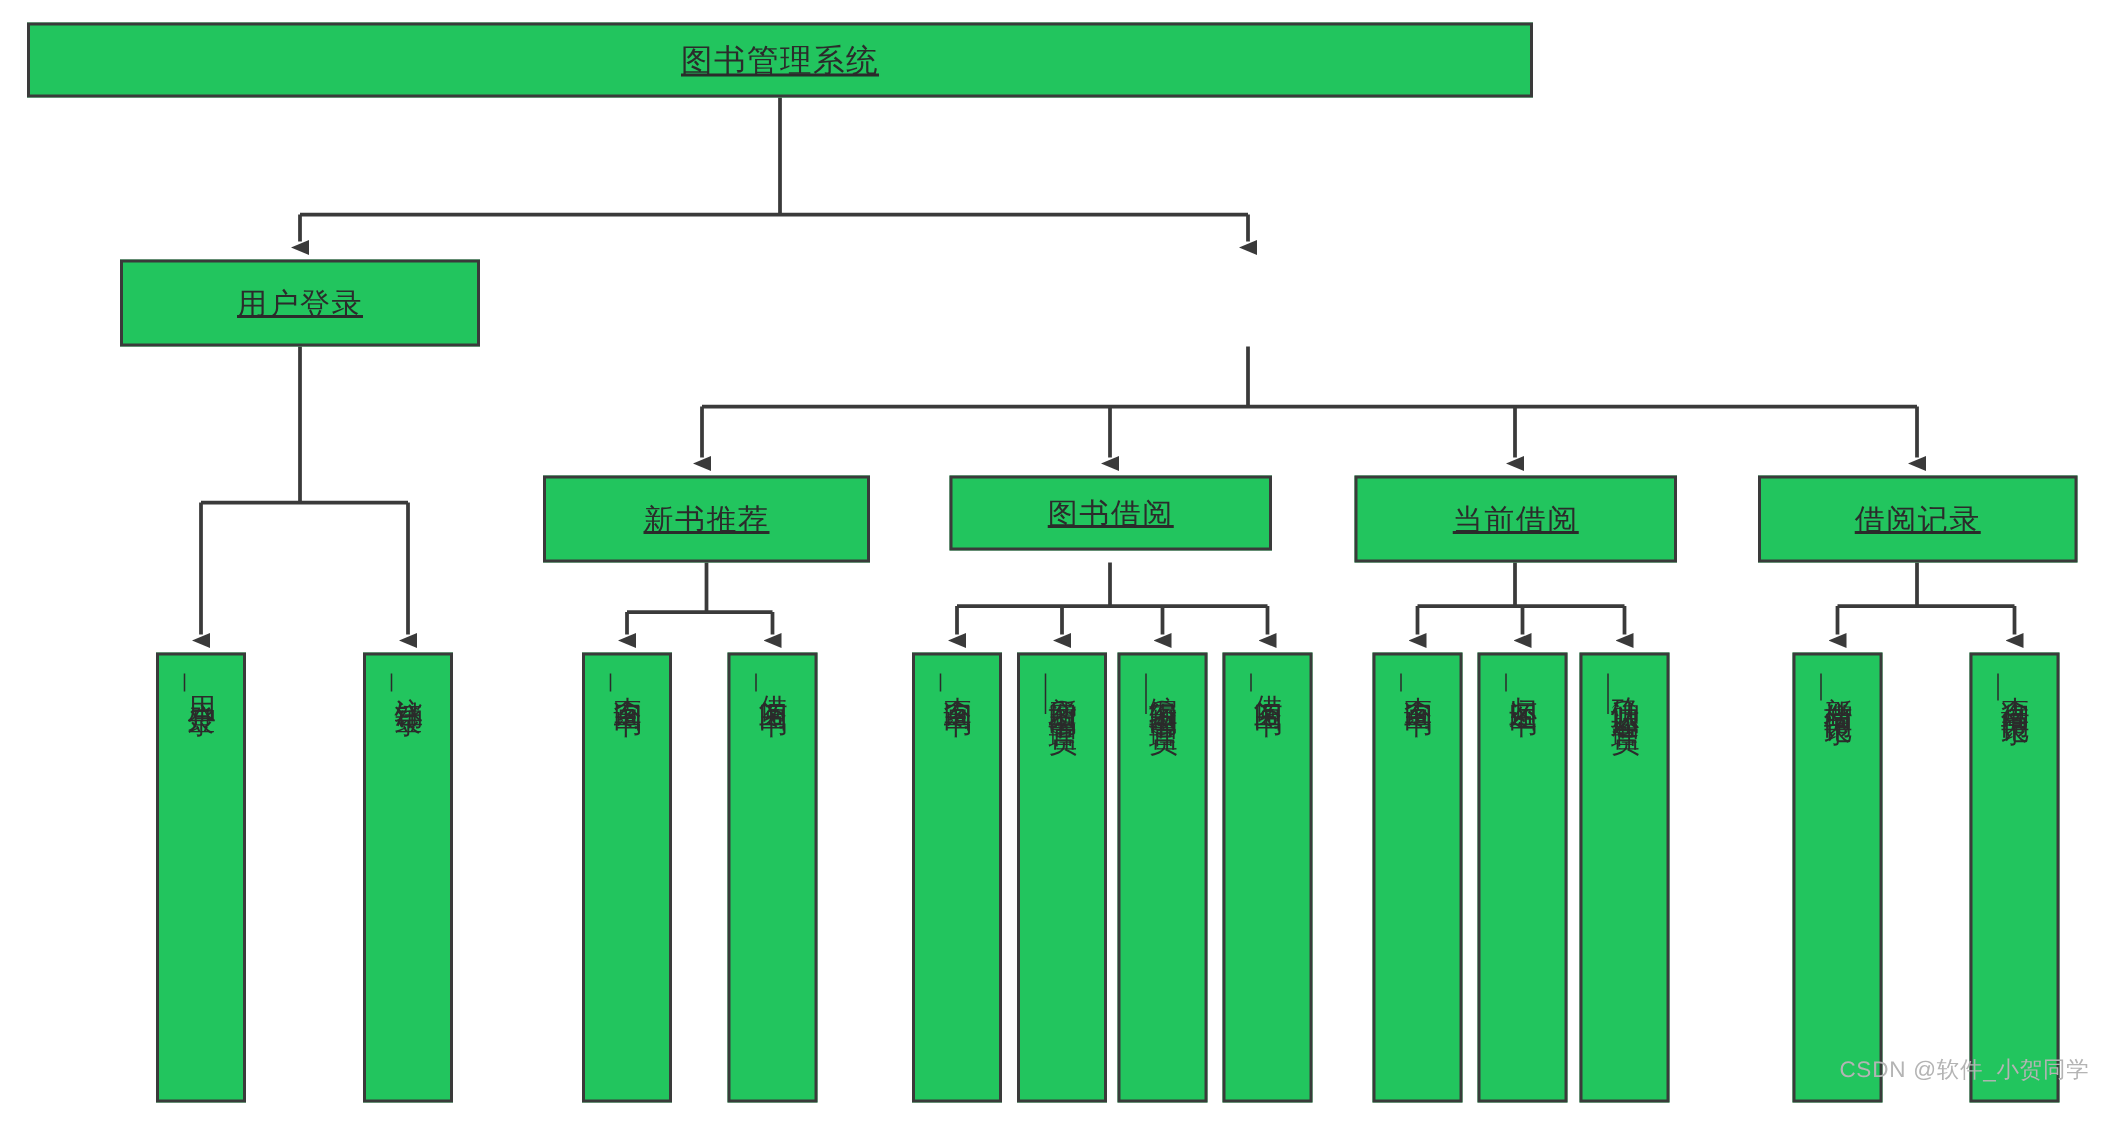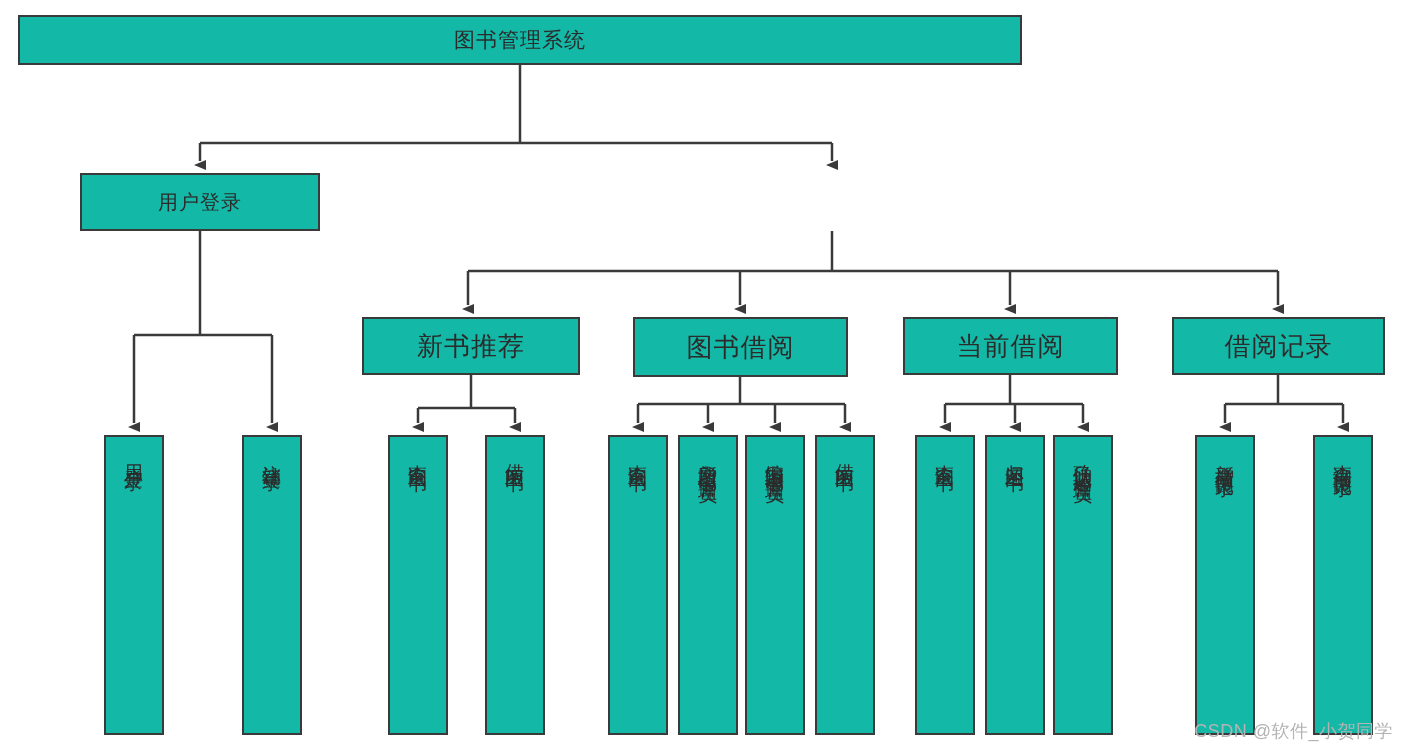--- a/index.html
+++ b/index.html
@@ -21,60 +21,61 @@
     position: absolute;
     left: 0;
     top: 0;
     width: 1405px;
     height: 747px;
     pointer-events: none;
   }
   .node {
     position: absolute;
     box-sizing: border-box;
-    background: #14b8a6;
+    background: #22c55e;
     border: 2px solid #3a3a3a;
     display: flex;
     align-items: center;
     justify-content: center;
     color: #2b2b2b;
     text-align: center;
+    text-decoration: underline;
   }
   .node.root {
     font-size: 21px;
     letter-spacing: 1px;
   }
   .node.level2 {
     font-size: 20px;
     letter-spacing: 1px;
   }
   .node.level3 {
-    font-size: 26px;
+    font-size: 20px;
     letter-spacing: 1px;
   }
   .node.leaf {
     font-size: 19px;
     align-items: flex-start;
     padding-top: 12px;
   }
   .vtext {
     writing-mode: vertical-rl;
     text-orientation: upright;
     letter-spacing: 3px;
     line-height: 1;
     white-space: nowrap;
   }
   .htext {
     white-space: nowrap;
   }
   #watermark {
     position: absolute;
     right: 12px;
-    bottom: 4px;
-    font-size: 18px;
+    bottom: 24px;
+    font-size: 15px;
     color: #b4b4b4;
     letter-spacing: 0.5px;
     white-space: nowrap;
   }
 </style>
 </head>
 <body>
 
 <div id="canvas">
 
@@ -132,21 +133,21 @@
     <span class="htext">图书管理系统</span>
   </div>
 
   <div class="node level2" style="left: 80px; top: 173px; width: 240px; height: 58px;">
     <span class="htext">用户登录</span>
   </div>
 
   <div class="node level3" style="left: 362px; top: 317px; width: 218px; height: 58px;">
     <span class="htext">新书推荐</span>
   </div>
-  <div class="node level3" style="left: 633px; top: 317px; width: 215px; height: 60px;">
+  <div class="node level3" style="left: 633px; top: 317px; width: 215px; height: 50px;">
     <span class="htext">图书借阅</span>
   </div>
   <div class="node level3" style="left: 903px; top: 317px; width: 215px; height: 58px;">
     <span class="htext">当前借阅</span>
   </div>
   <div class="node level3" style="left: 1172px; top: 317px; width: 213px; height: 58px; align-items: center;">
     <span class="htext">借阅记录</span>
   </div>
 
   <div class="node leaf" style="left: 104px; top: 435px; width: 60px; height: 300px;">

